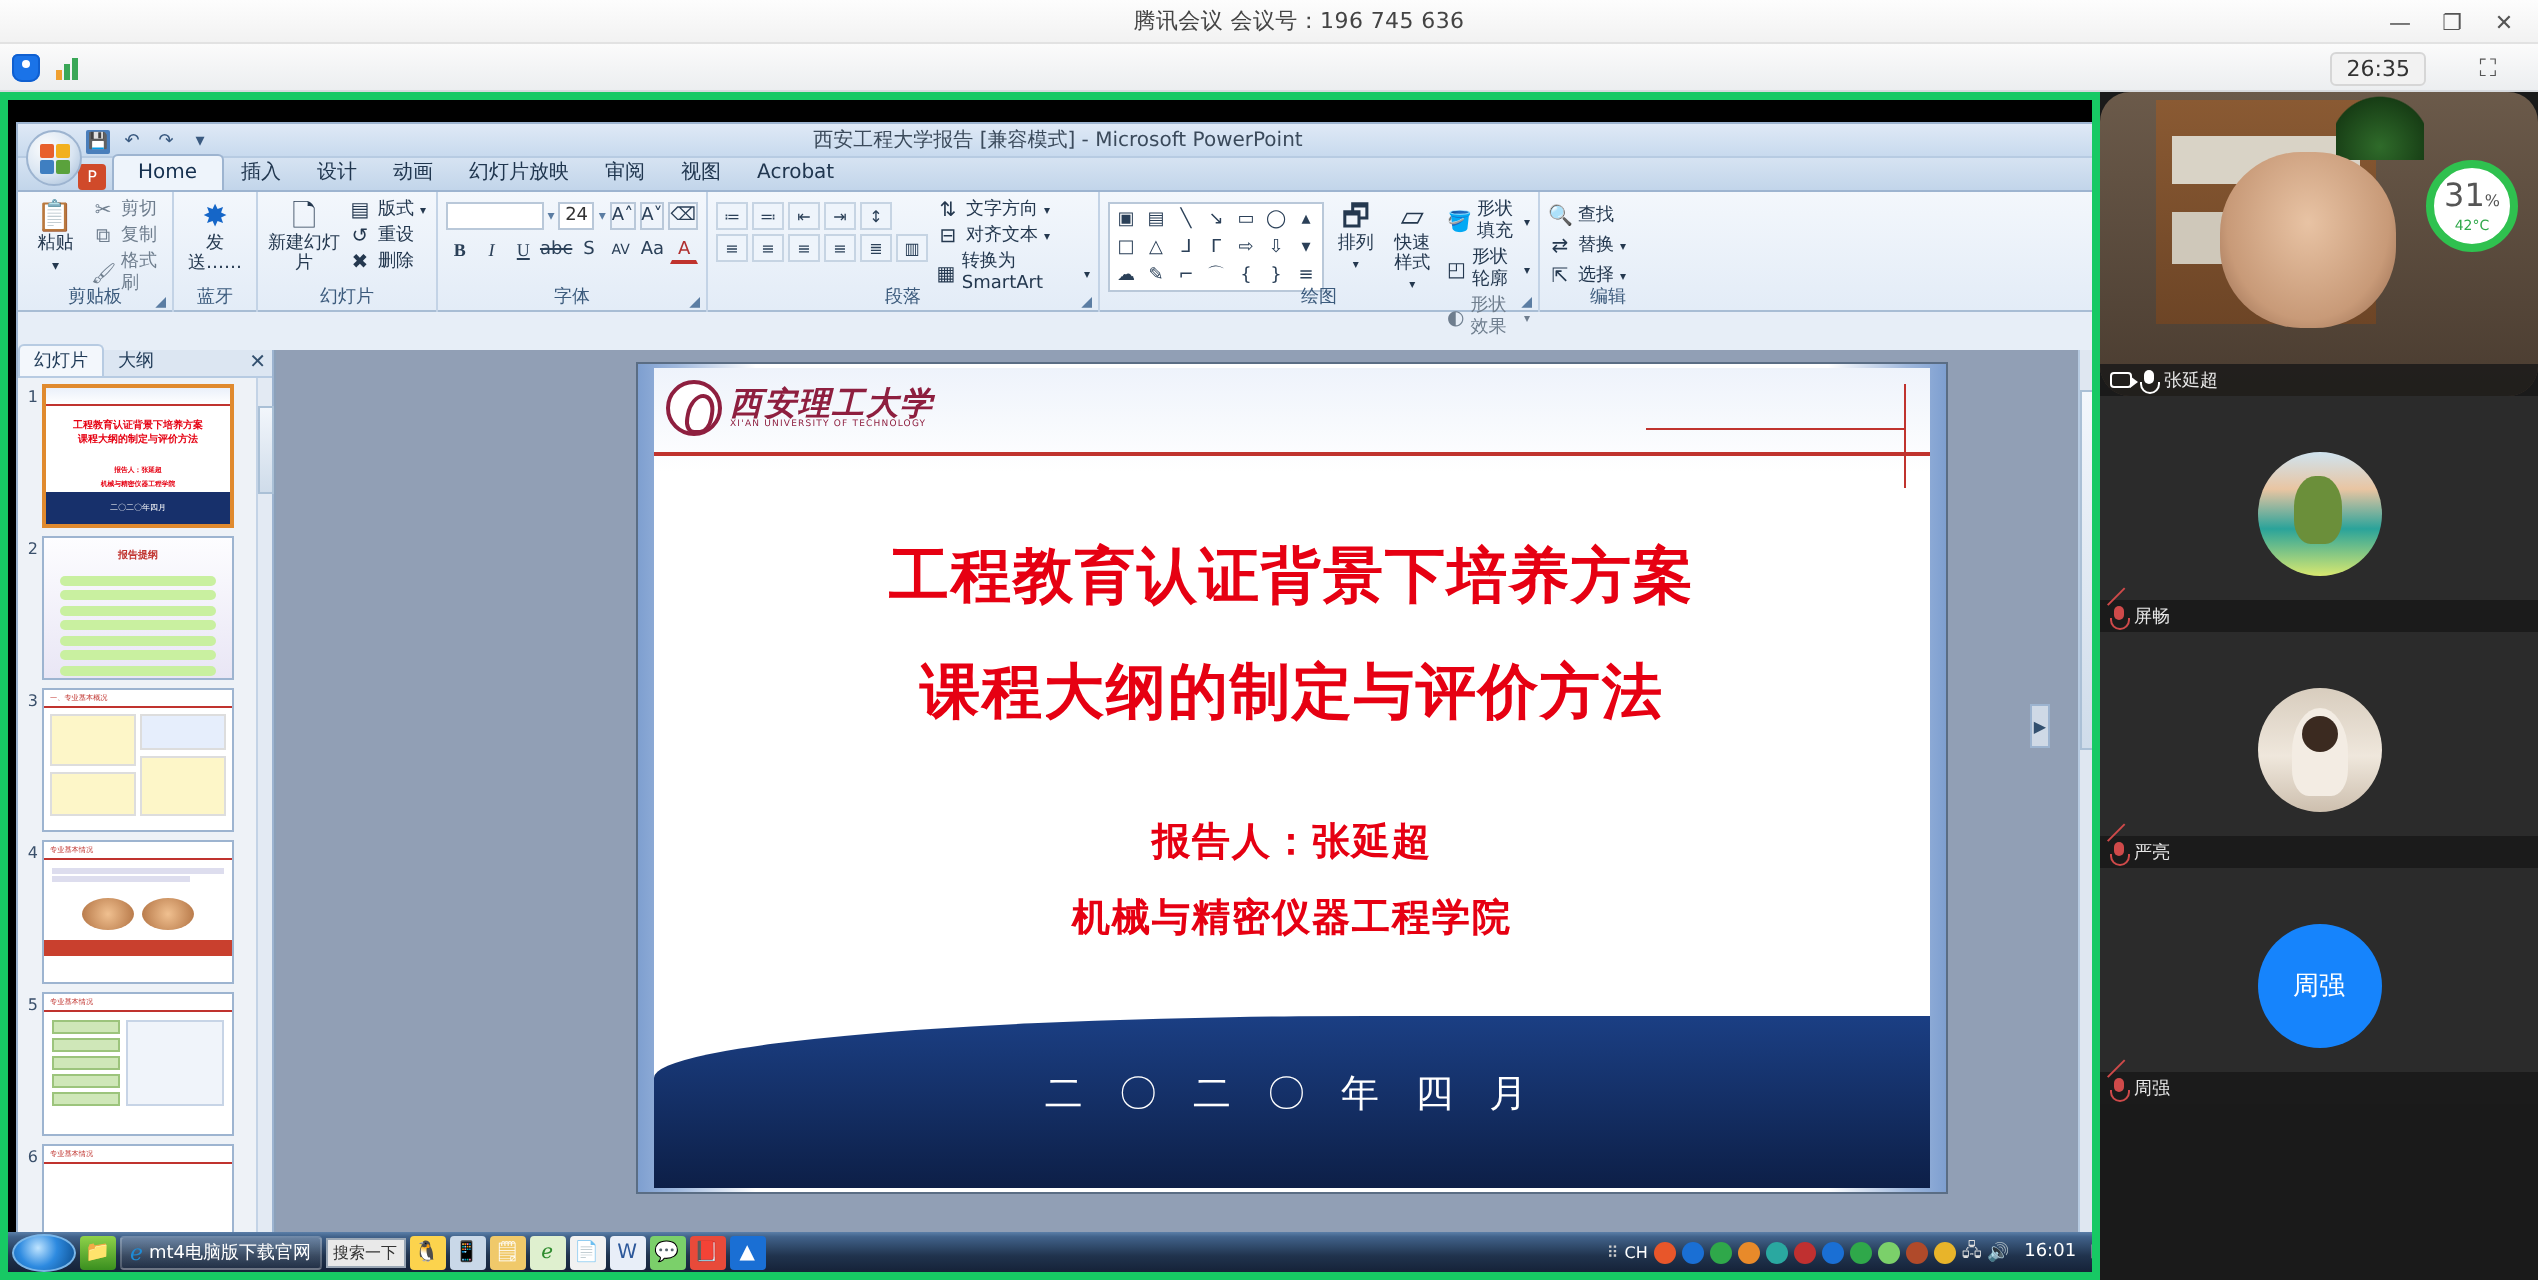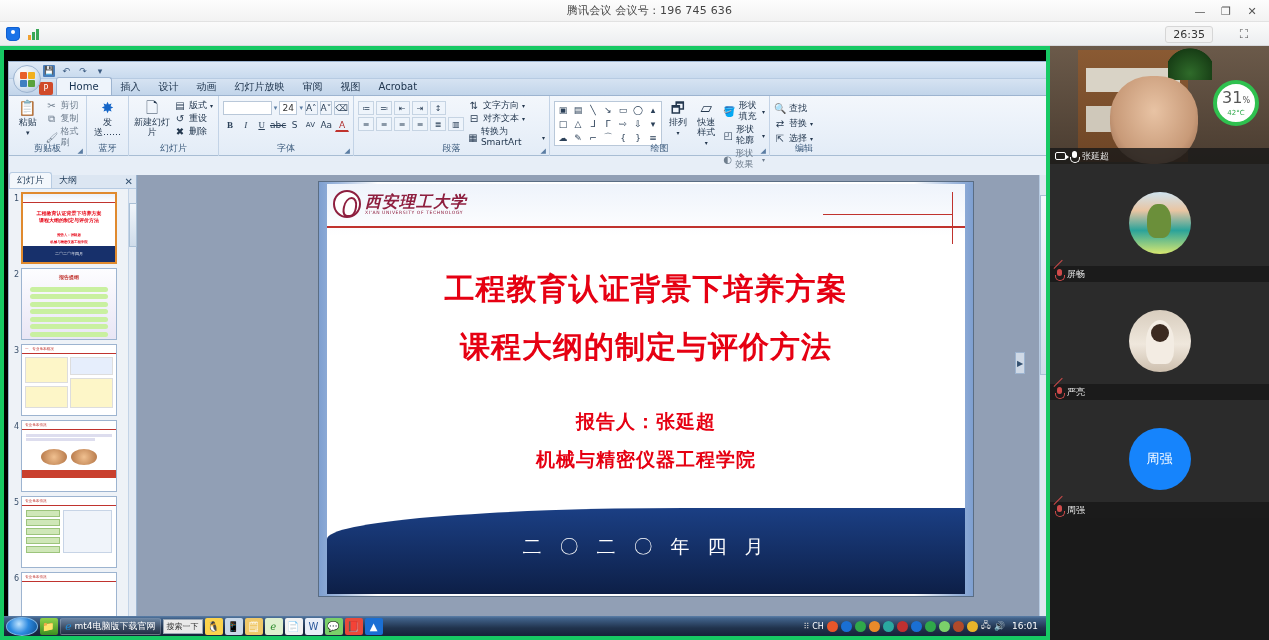--- a/index.html
+++ b/index.html
@@ -241,21 +241,21 @@
            background:radial-gradient(ellipse at 50% 40%, #c79a7a 0%, #9e6f52 60%, #5a3b2a 100%);
            border-radius:48% 48% 35% 35%; }
   .glasses { position:absolute; left:12px; top:62px; width:72px; height:15px; }
   .glasses span { position:absolute; width:30px; height:15px; border:2px solid #2a2a2a;
                   border-radius:4px; background:rgba(230,230,235,.25); }
   .glasses span:nth-child(1){ left:0; }
   .glasses span:nth-child(2){ left:36px; }
   .hair1 { position:absolute; left:0; top:34px; width:98px; height:30px;
            background:#1d1a18; border-radius:50% 50% 0 0; }
 
-  .t2 { height:118px; background:linear-gradient(180deg,#6b5a4a 0%, #4a3c30 100%); }
+  .t2 { height:152px; background:linear-gradient(180deg,#6b5a4a 0%, #4a3c30 100%);border-radius:15px; }
   .shelf { position:absolute; left:28px; top:4px; width:110px; height:112px;
            background:linear-gradient(180deg,#8a5a33,#6d4526); }
   .shelf::before { content:""; position:absolute; left:8px; top:18px; width:94px; height:24px;
                    background:#d9d3c6; }
   .shelf::after { content:""; position:absolute; left:8px; top:56px; width:94px; height:26px;
                   background:#cfc8ba; }
   .plant { position:absolute; left:118px; top:0; width:44px; height:34px;
            background:radial-gradient(circle at 50% 80%, #2f6b2a 0%, #173d15 70%, transparent 72%); }
   .face2 { position:absolute; left:60px; top:30px; width:88px; height:88px;
            background:radial-gradient(ellipse at 50% 40%, #e8c3a4 0%, #c89a78 65%, #8a5f45 100%);
@@ -336,20 +336,21 @@
 
     <div class="ppt">
 
       <div class="ppt-title">
         <div class="ppt-qat">
           <span class="qat-ico qat-save">💾</span>
           <span class="qat-ico">↶</span>
           <span class="qat-ico">↷</span>
           <span class="qat-ico">▾</span>
         </div>
+        <div class="ppt-title-text">西安工程大学报告 [兼容模式] - Microsoft PowerPoint</div>
       </div>
 
       <div class="ppt-orb">
         <span class="orb-grid">
           <span></span>
             <span></span>
             <span></span>
             <span></span>
         </span>
       </div>

